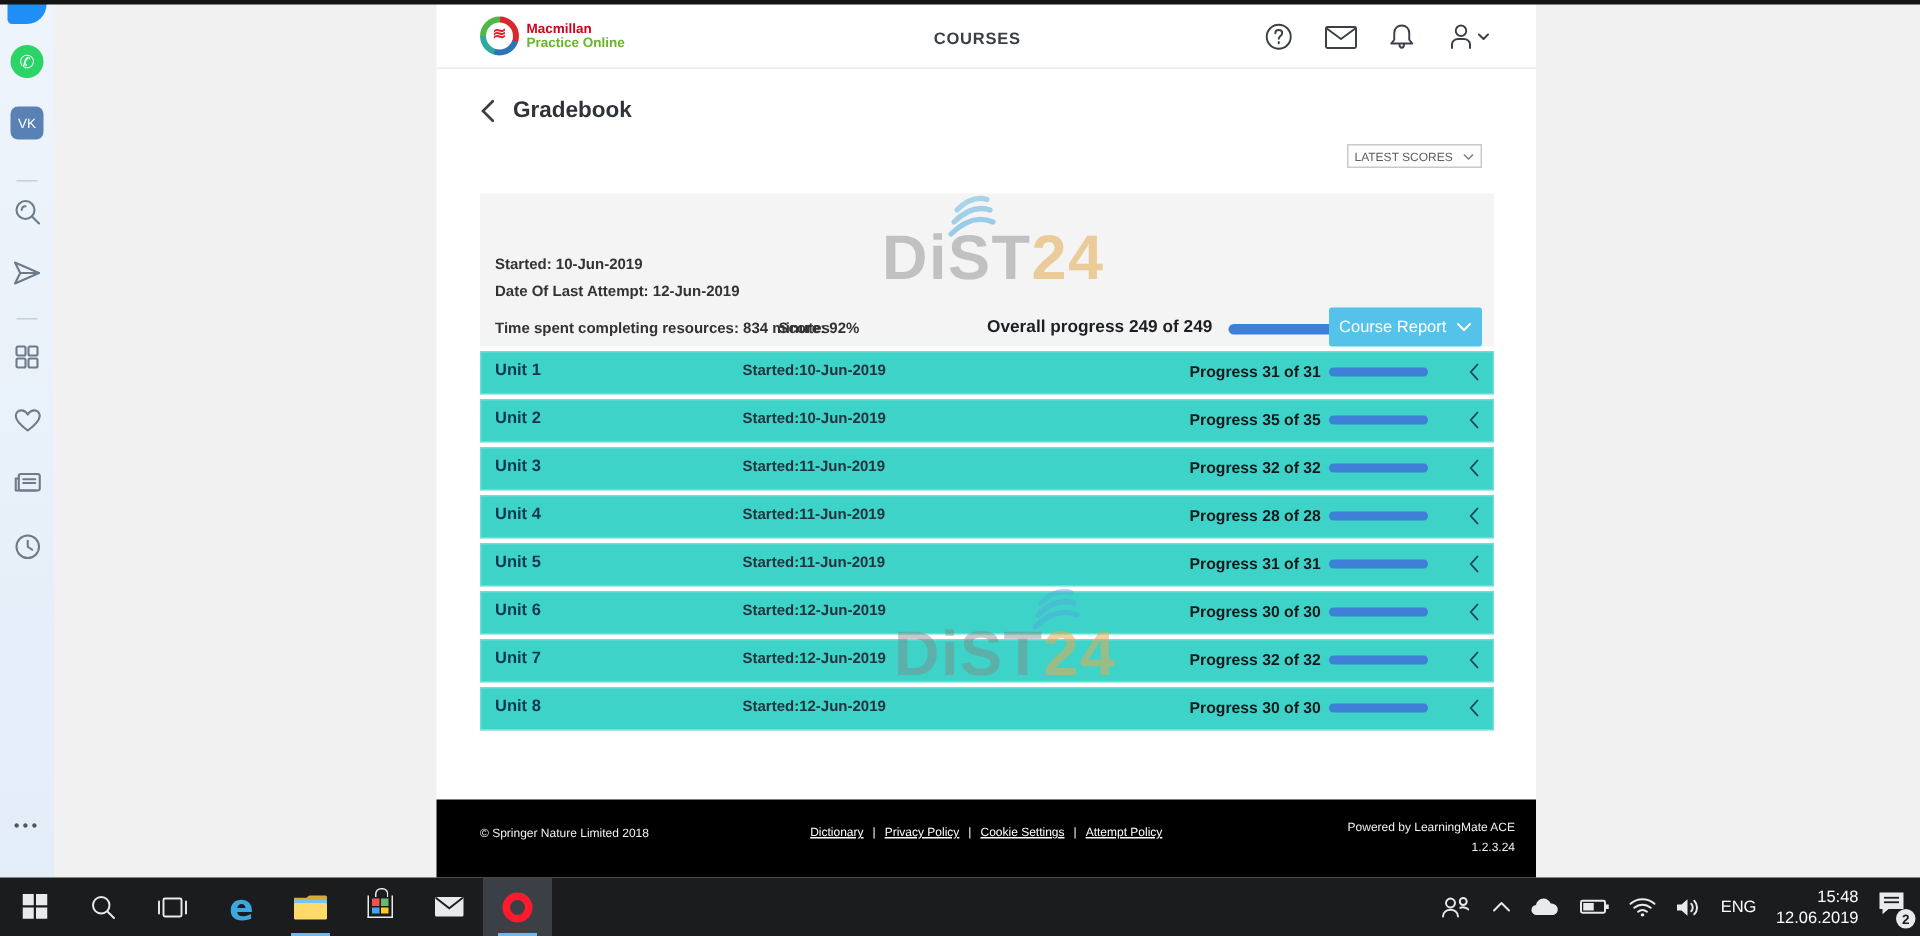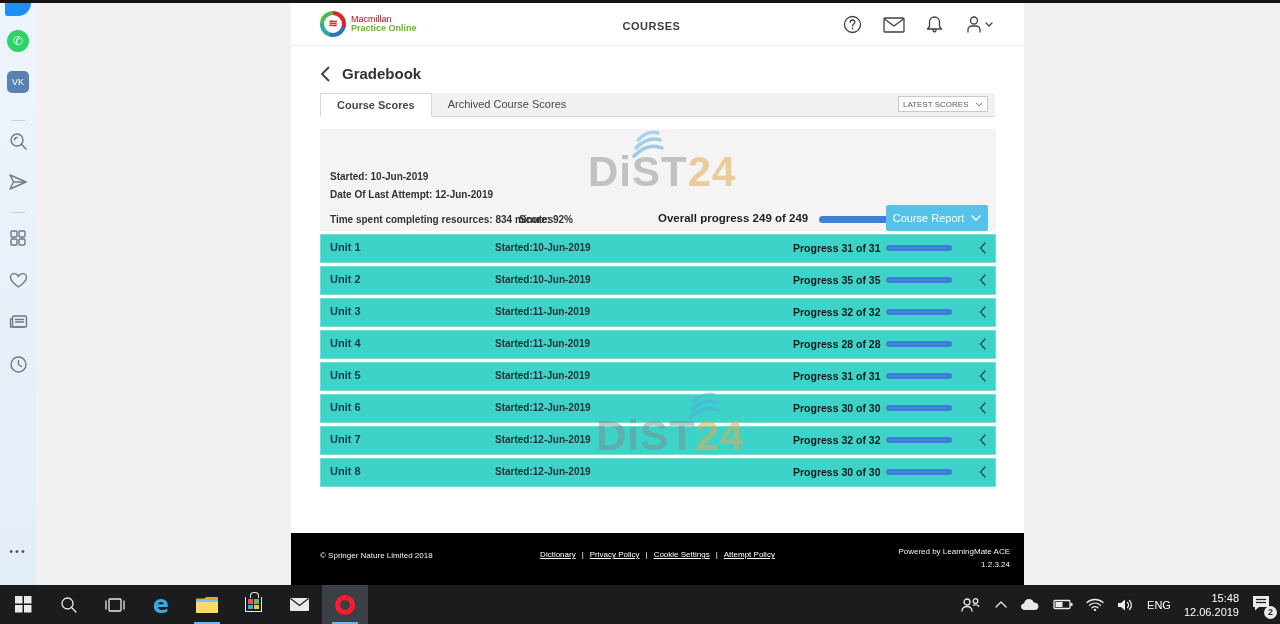--- a/index.html
+++ b/index.html
@@ -21,21 +21,21 @@
   
   .page { position:absolute; left:291px; top:3px; width:733px; height:582px; background:#ffffff; z-index:10; }
 
   .page-header { position:relative; height:43px; border-bottom:1px solid #ececec; }
   .logo { position:absolute; left:29px; top:8px; display:flex; align-items:center; cursor:pointer; }
   .logo-mark { width:26px; height:26px; border-radius:50%;
     background:conic-gradient(#d9252c 0 30%, #2b74b8 30% 55%, #2fa8a0 55% 75%, #51b748 75% 100%);
     display:flex; align-items:center; justify-content:center; margin-right:5px; }
   .logo-mark-inner { width:18px; height:18px; background:#fff; border-radius:50%; color:#d9252c; font-size:11px; line-height:17px; text-align:center; font-weight:bold; }
   .logo-text { display:flex; flex-direction:column; line-height:9px; }
-  .logo-l1 { color:#d0021b; font-size:9px; font-weight:normal; }
+  .logo-l1 { color:#d0021b; font-size:9px; font-weight:bold; }
   .logo-l2 { color:#6ab42d; font-size:9px; font-weight:bold; }
   .nav-title { position:absolute; left:0; right:12px; top:17px; text-align:center; font-size:11px; font-weight:bold; color:#3a3f44; letter-spacing:.5px; cursor:pointer; }
   .hdr-icons { position:absolute; right:30px; top:12px; display:flex; gap:21px; align-items:center; }
   .hdr-ic { cursor:pointer; display:flex; align-items:center; }
   .hdr-stroke { stroke:#3c4147; fill:none; stroke-width:1.3; stroke-linecap:round; stroke-linejoin:round; }
 
   .gb-title-row { position:absolute; left:29px; top:62px; display:flex; align-items:center; gap:12px; }
   .gb-back { cursor:pointer; display:flex; }
   .gb-title { font-size:15px; font-weight:bold; color:#2f3337; }
 
@@ -213,24 +213,20 @@
 
   <div class="gb-title-row">
     <span class="gb-back">
       <svg width="10" height="16" viewBox="0 0 10 16">
           <path d="M8.5 1.5 L2 8 L8.5 14.5" stroke="#3a3f44" stroke-width="1.8" fill="none" stroke-linecap="round"></path>
         </svg>
     </span>
     <span class="gb-title">Gradebook</span>
   </div>
 
-  <div class="tabs">
-    <div class="tab active">Course Scores</div>
-    <div class="tab">Archived Course Scores</div>
-  </div>
 
   <div class="filter">
     <span>LATEST SCORES</span>
     <svg width="8" height="5" viewBox="0 0 8 5">
         <path d="M1 1 L4 4 L7 1" stroke="#7a7e82" fill="none"></path>
       </svg>
   </div>
 
   <section class="course-panel">
     <div class="cp-line1">Started: 10-Jun-2019</div>

